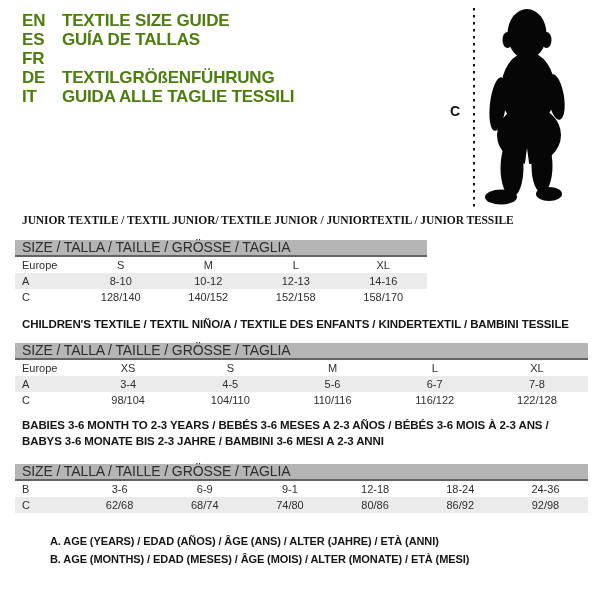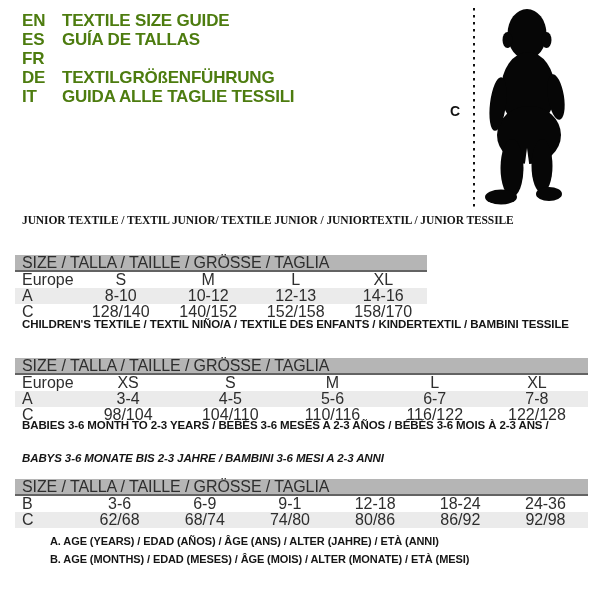--- a/index.html
+++ b/index.html
@@ -15,33 +15,33 @@
   
   .figure{position:absolute;left:430px;top:0;width:170px;height:220px;}
   .figure svg{position:absolute;left:0;top:0;}
   .c-label{position:absolute;left:20px;top:103px;font-size:14px;font-weight:700;color:#111;}
   
   .tbl-title{position:absolute;left:22px;font-size:11.5px;font-weight:700;letter-spacing:-0.1px;color:#151515;white-space:nowrap;}
   .tbl{position:absolute;left:15px;}
   .tbl-header{
     height:15px;line-height:15px;background:var(--header-bar,#b5b5b5);
     border-bottom:2px solid var(--header-underline,#636363);
-    font-size:16px;color:#2e2e2e;padding-left:7px;letter-spacing:-0.1px;margin-top:15px;
+    font-size:14px;color:#2e2e2e;padding-left:7px;letter-spacing:-0.1px;
   }
-  .tbl-row{display:flex;height:16px;line-height:16px;font-size:16px;color:#2e2e2e;}
+  .tbl-row{display:flex;height:16px;line-height:16px;font-size:11px;color:#2e2e2e;}
   .tbl-row.shaded{background:var(--shaded-row,#ebebeb);}
   .cell.label{flex:0 0 55px;padding-left:7px;text-align:left;}
   .cell.val{flex:1;text-align:center;}
   
   #junior-title{top:214px;font-family:Liberation Serif, serif;}
   #junior-table{top:240px;width:412px;}
   #children-title{top:318px;}
   #children-table{top:343px;width:573px;}
   #babies-title1{top:419px;}
-  #babies-title2{top:452px;font-style:italic;}
+  #babies-title2{top:435px;}
   #babies-table{top:464px;width:573px;}
   
   .legend{position:absolute;left:22px;top:532px;margin-left:28px;}
   .legend-line{font-size:11px;font-weight:700;line-height:18px;letter-spacing:-0.1px;color:#151515;white-space:nowrap;}
 </style>
 </head>
 <body>
 
 <div class="lang-list">
   <div class="lang-row">

